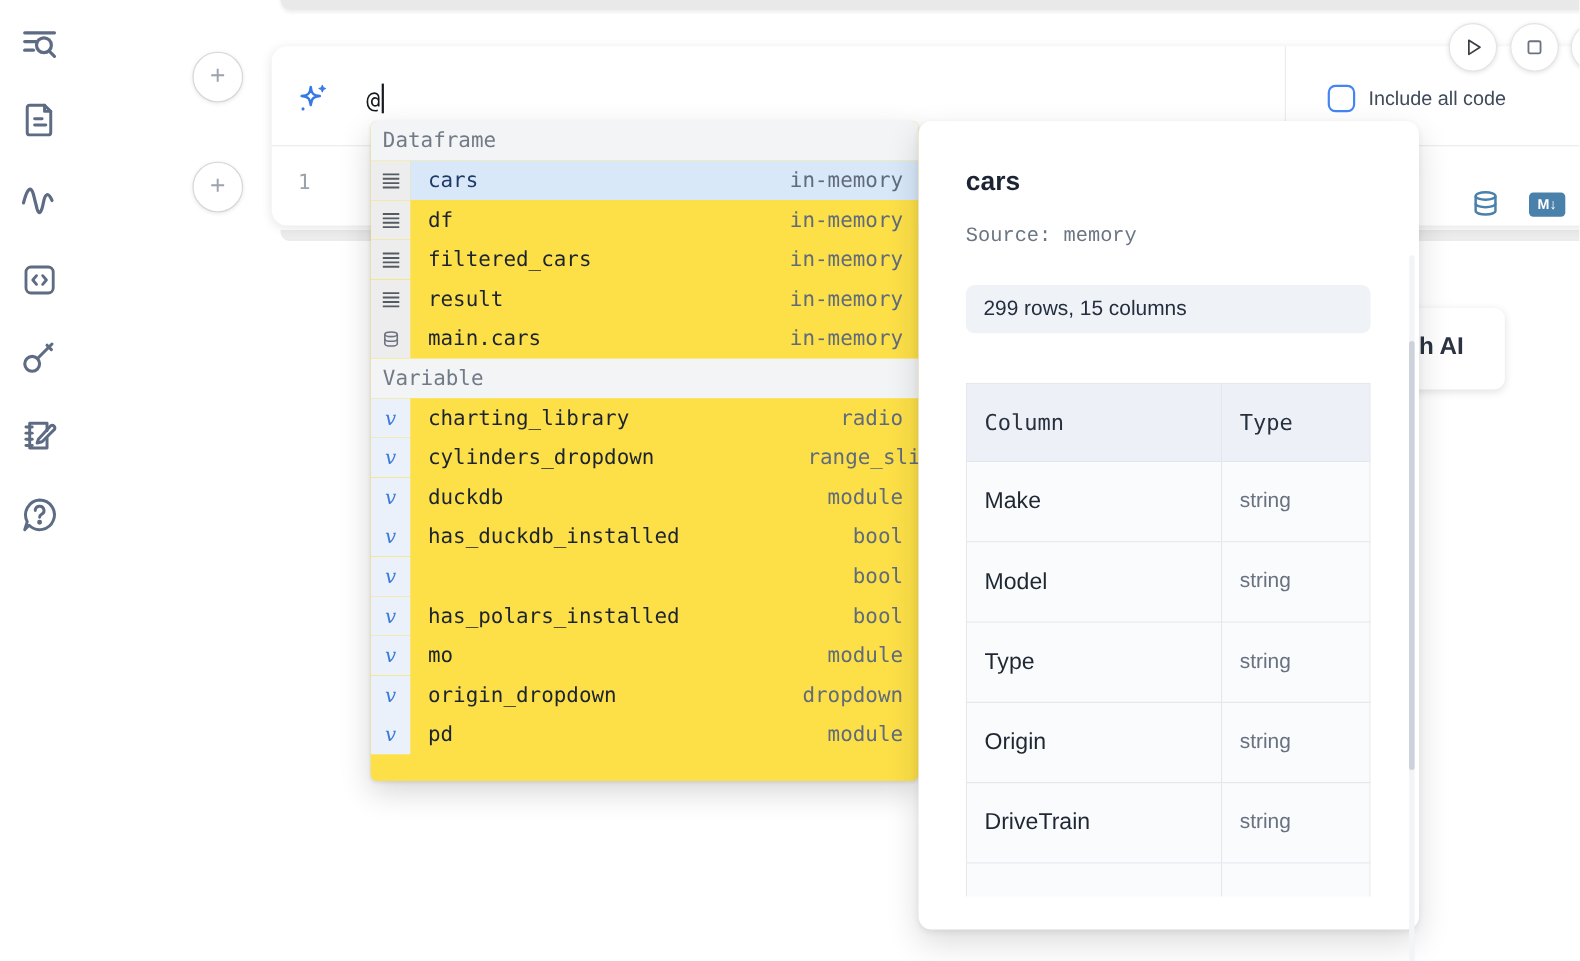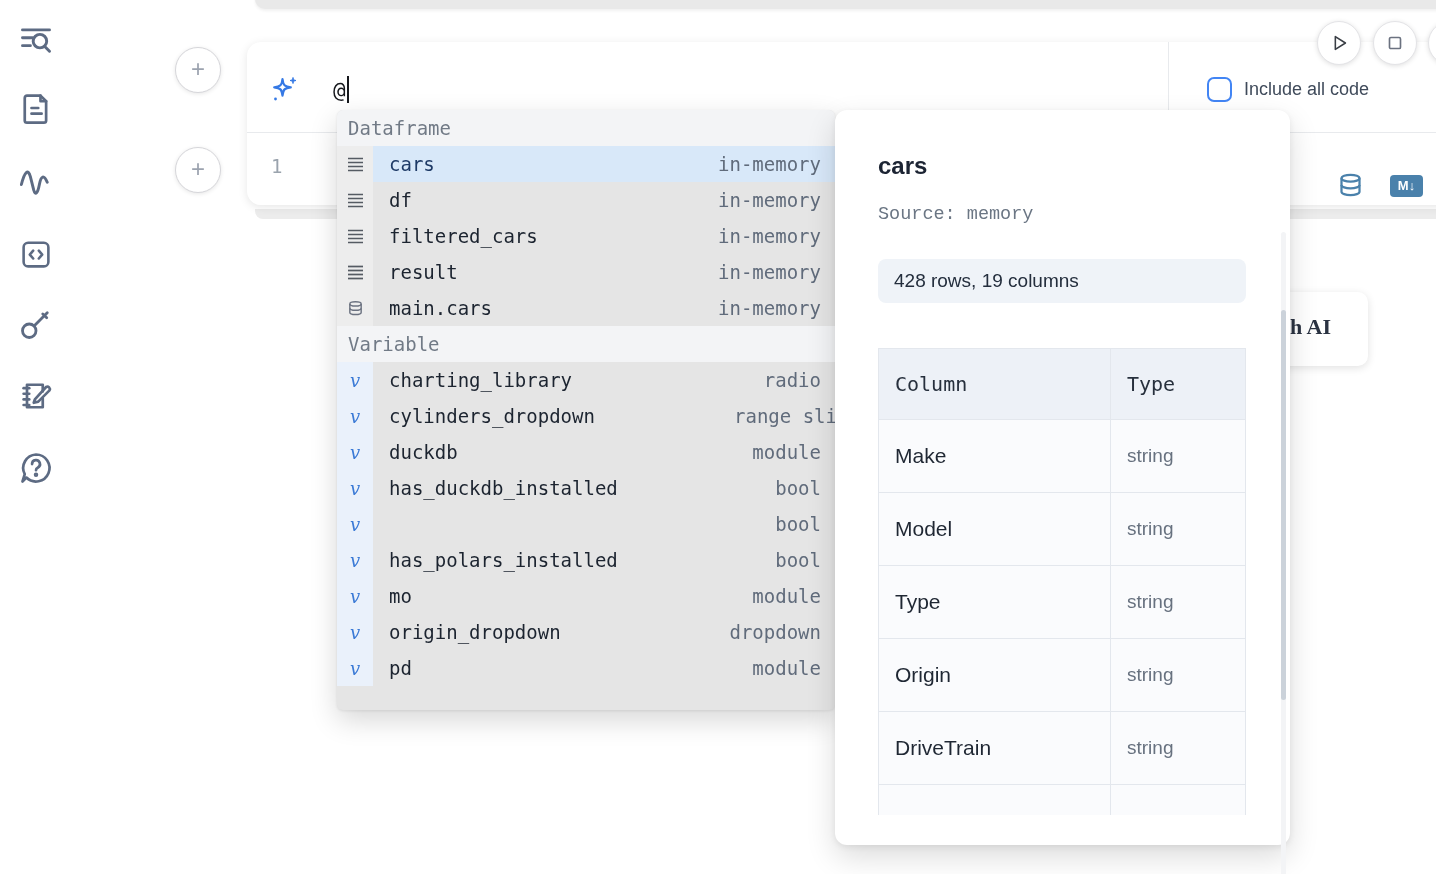--- a/index.html
+++ b/index.html
@@ -68,21 +68,21 @@
   .cell-actions { position:absolute; top:172px; left:1337px; display:flex; align-items:center; gap:26px; z-index:3; }
   .md-badge {
     width:33px; height:22px; background:#4a81ab; border-radius:4px; color:#fff;
     font-size:13px; font-weight:bold; text-align:center; line-height:22px; cursor:pointer;
     font-family:"Liberation Sans", sans-serif; letter-spacing:0;
   }
 
   
   .dropdown {
     position:absolute; left:337px; top:110px; width:498px; height:600px;
-    background:#e5e5e5; border-radius:6px; overflow:hidden;
+    background:#fde047; border-radius:6px; overflow:hidden;
     box-shadow:0 10px 28px rgba(0,0,0,0.16), 0 1px 3px rgba(0,0,0,0.08);
     z-index:20; font-size:19px;
   }
   .ac-header {
     height:36px; line-height:36px; background:#f3f4f6; color:#717a86; padding-left:11px;
   }
   .ac-row { position:relative; height:36px; display:flex; align-items:center; cursor:pointer; overflow:hidden; }
   .ac-gutter {
     width:36px; height:36px; flex:0 0 36px; display:flex; align-items:center; justify-content:center;
     background:#ededed;
@@ -120,23 +120,23 @@
     font-family:"DejaVu Sans Mono", monospace;
   }
   .ptable td { background:#fafbfd; height:73px; }
   .ptable td.cname { font-family:Liberation Sans, sans-serif; font-size:21px; color:#1f2733; width:232px; }
   .ptable td.ctype { font-size:19px; color:#67717f; }
   .panel-scrollbar { position:absolute; right:4px; top:122px; width:5px; height:716px; background:#f3f4f6; border-radius:3px; }
   .panel-thumb { position:absolute; left:0; top:78px; width:5px; height:390px; background:#cbd2da; border-radius:3px; cursor:pointer; }
 
   
   .ai-card {
-    position:absolute; left:1240px; top:292px; width:128px; height:74px;
+    position:absolute; left:1240px; top:280px; width:128px; height:74px;
     background:#fff; border-radius:10px;
-    box-shadow:0 2px 8px rgba(0,0,0,0.12); z-index:5; cursor:pointer;font-family:Liberation Serif, serif;
+    box-shadow:0 2px 8px rgba(0,0,0,0.12); z-index:5; cursor:pointer;
   }
   .ai-card span { position:absolute; left:50px; top:22px; font-size:22px; font-weight:bold; color:#2b3342; }
 </style>
 </head>
 <body>
 
 <div id="screen">
 
   <div class="side-icon" style="top:22px">
     <svg viewBox="0 0 32 32" fill="none" stroke="currentColor" stroke-width="2.6" stroke-linecap="round">
@@ -411,21 +411,21 @@
 
   </div>
 
   <div class="ai-card">
     <span>h AI</span>
   </div>
 
   <div class="panel">
     <div class="panel-title">cars</div>
     <div class="panel-source">Source: memory</div>
-    <div class="panel-badge">428 rows, 19 columns</div>
+    <div class="panel-badge">299 rows, 15 columns</div>
 
     <div class="panel-tablewrap">
       <table class="ptable">
         <thead>
           <tr>
             <th>Column</th>
             <th>Type</th>
           </tr>
         </thead>
         <tbody>

